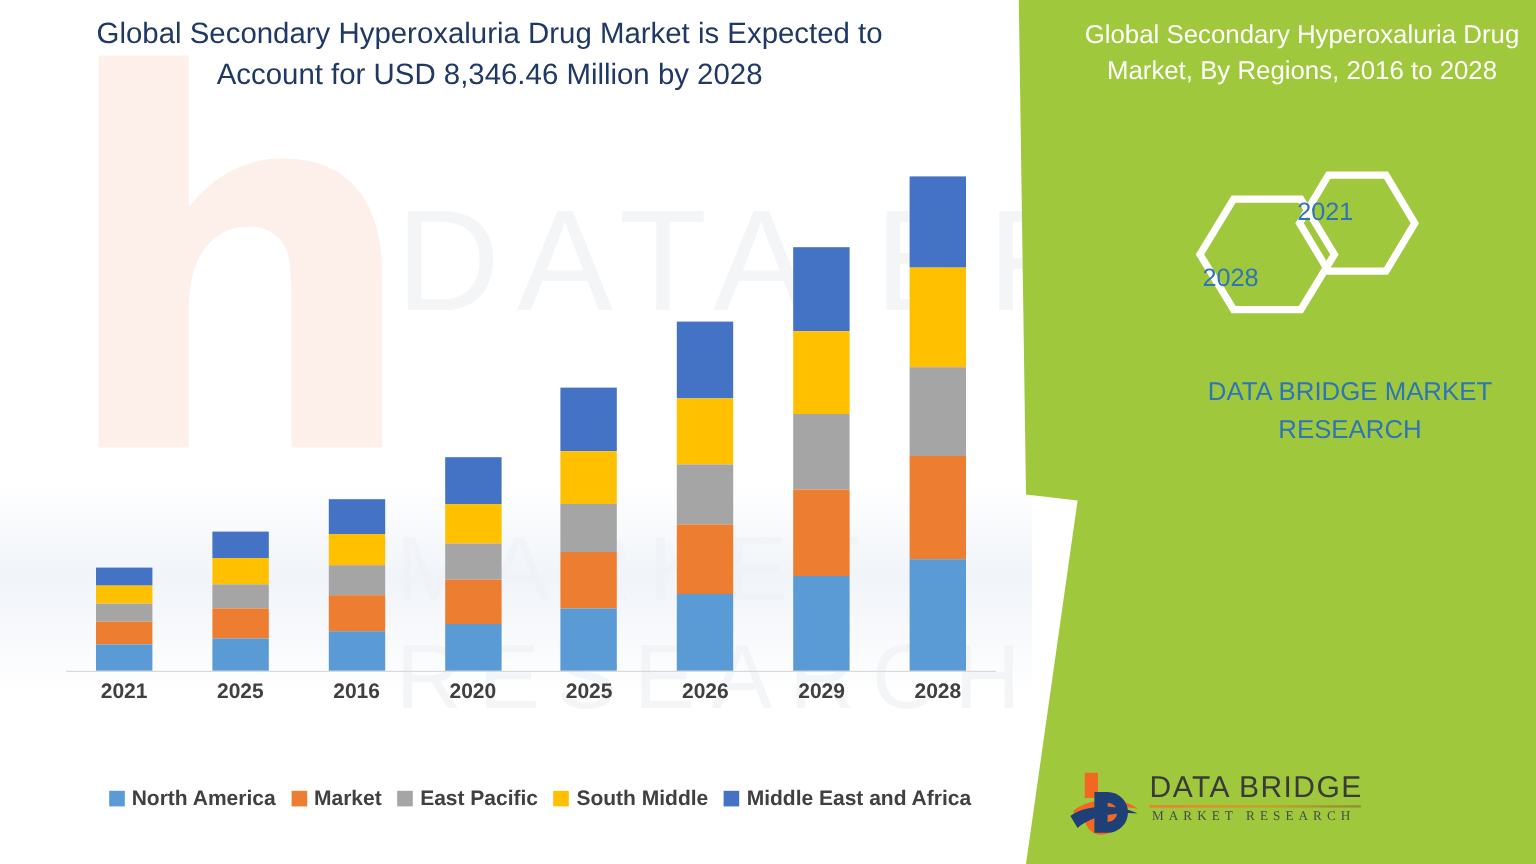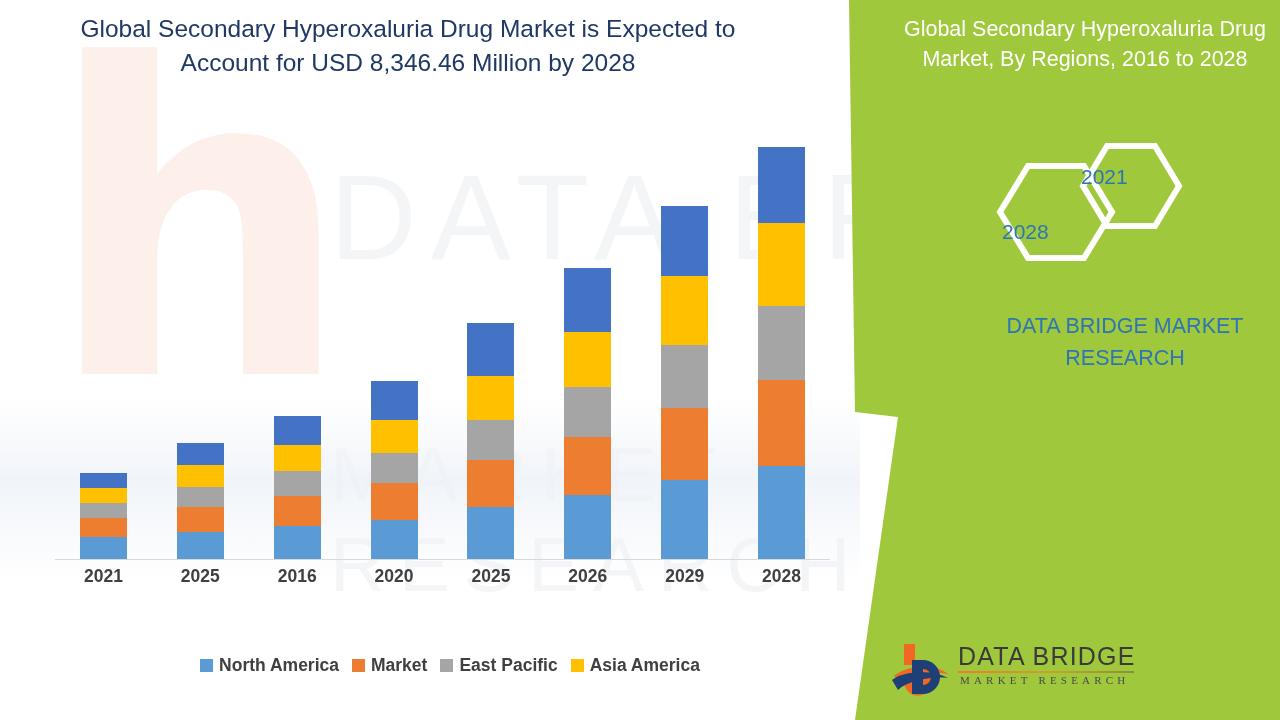--- a/index.html
+++ b/index.html
@@ -208,21 +208,25 @@
       <div class="legend-item">
         <span class="legend-swatch" style="background: rgb(237, 125, 49);"></span>
         <span class="legend-label">Market</span>
       </div>
       <div class="legend-item">
         <span class="legend-swatch" style="background: rgb(165, 165, 165);"></span>
         <span class="legend-label">East Pacific</span>
       </div>
       <div class="legend-item">
         <span class="legend-swatch" style="background: rgb(255, 192, 0);"></span>
-        <span class="legend-label">Asia America</span>
+        <span class="legend-label">South Middle</span>
+      </div>
+      <div class="legend-item">
+        <span class="legend-swatch" style="background: rgb(68, 114, 196);"></span>
+        <span class="legend-label">Middle East and Africa</span>
       </div>
     </div>
 
   <div class="panel-title">Global Secondary Hyperoxaluria Drug Market, By Regions, 2016 to 2028</div>
 
   <div class="hexes">
     <svg width="220" height="145" viewBox="0 0 220 145">
       <polygon points="20,72 48,26 104,26 132,72 104,118 48,118" fill="none" stroke="#ffffff" stroke-width="6"></polygon>
       <polygon points="103,46 127,6 175,6 199,46 175,86 127,86" fill="none" stroke="#ffffff" stroke-width="6"></polygon>
     </svg>

